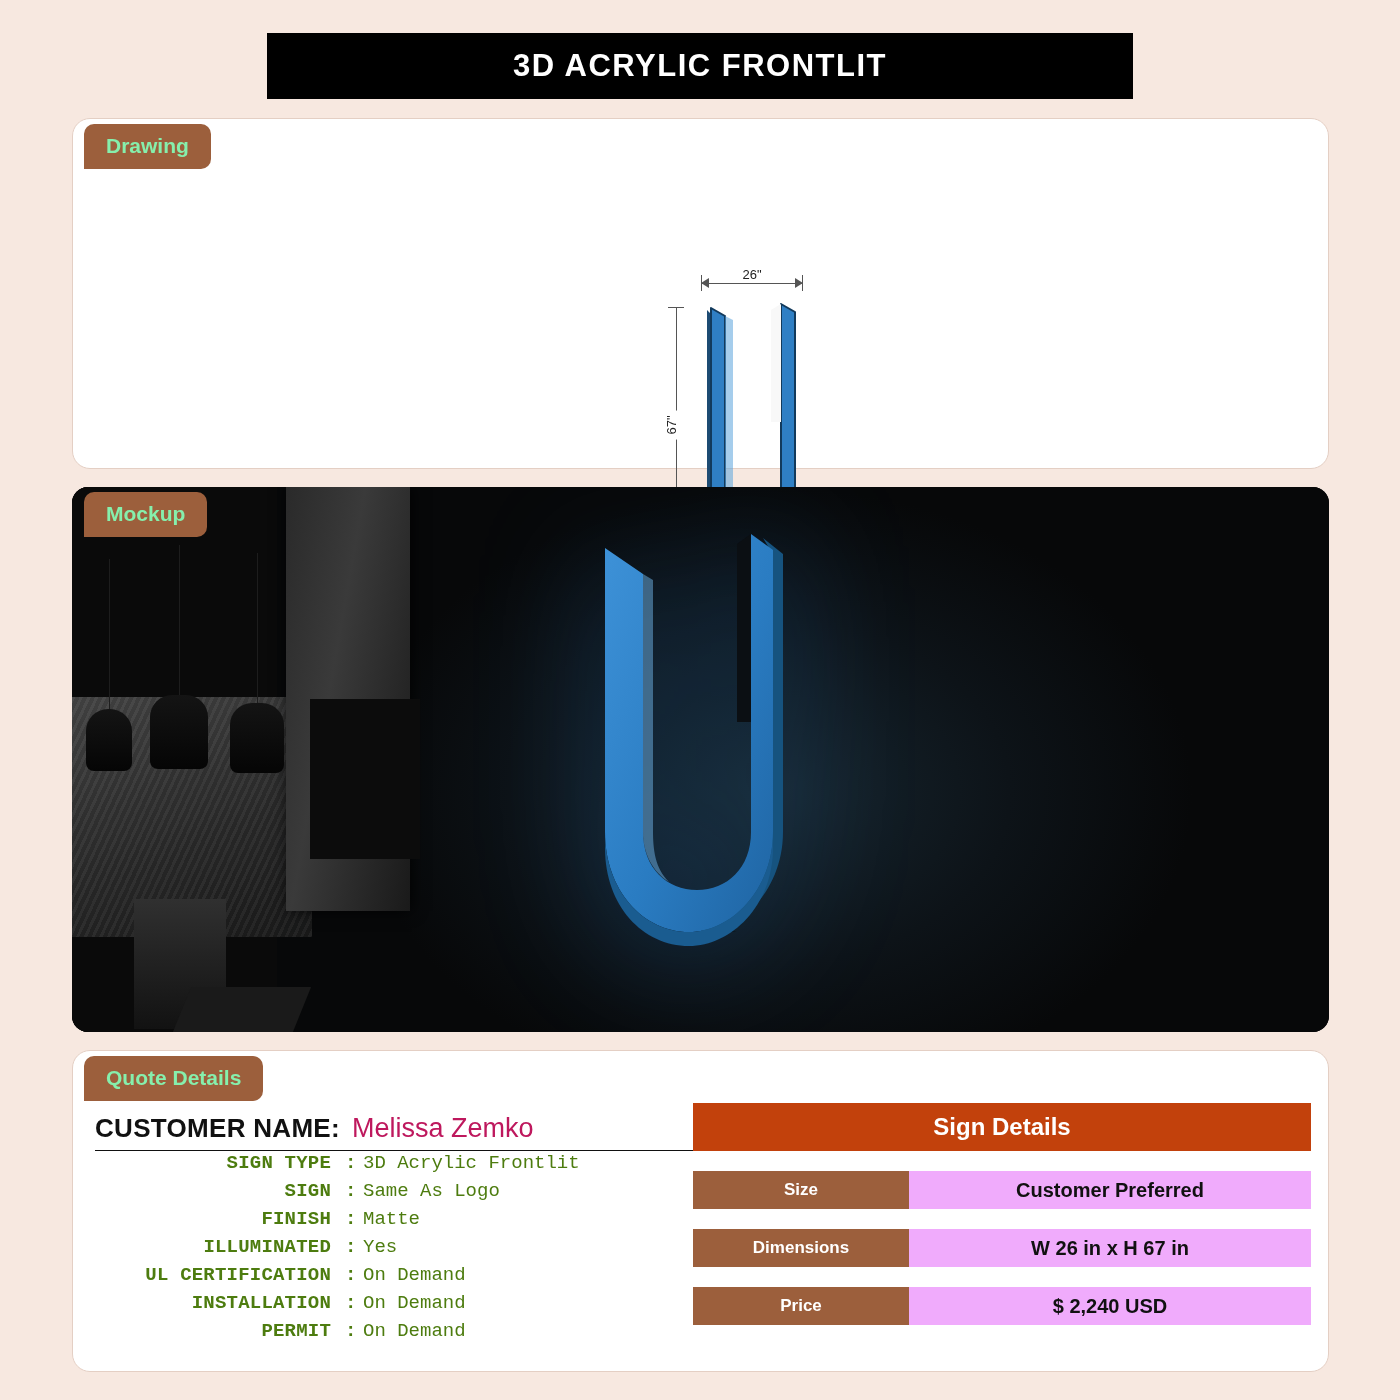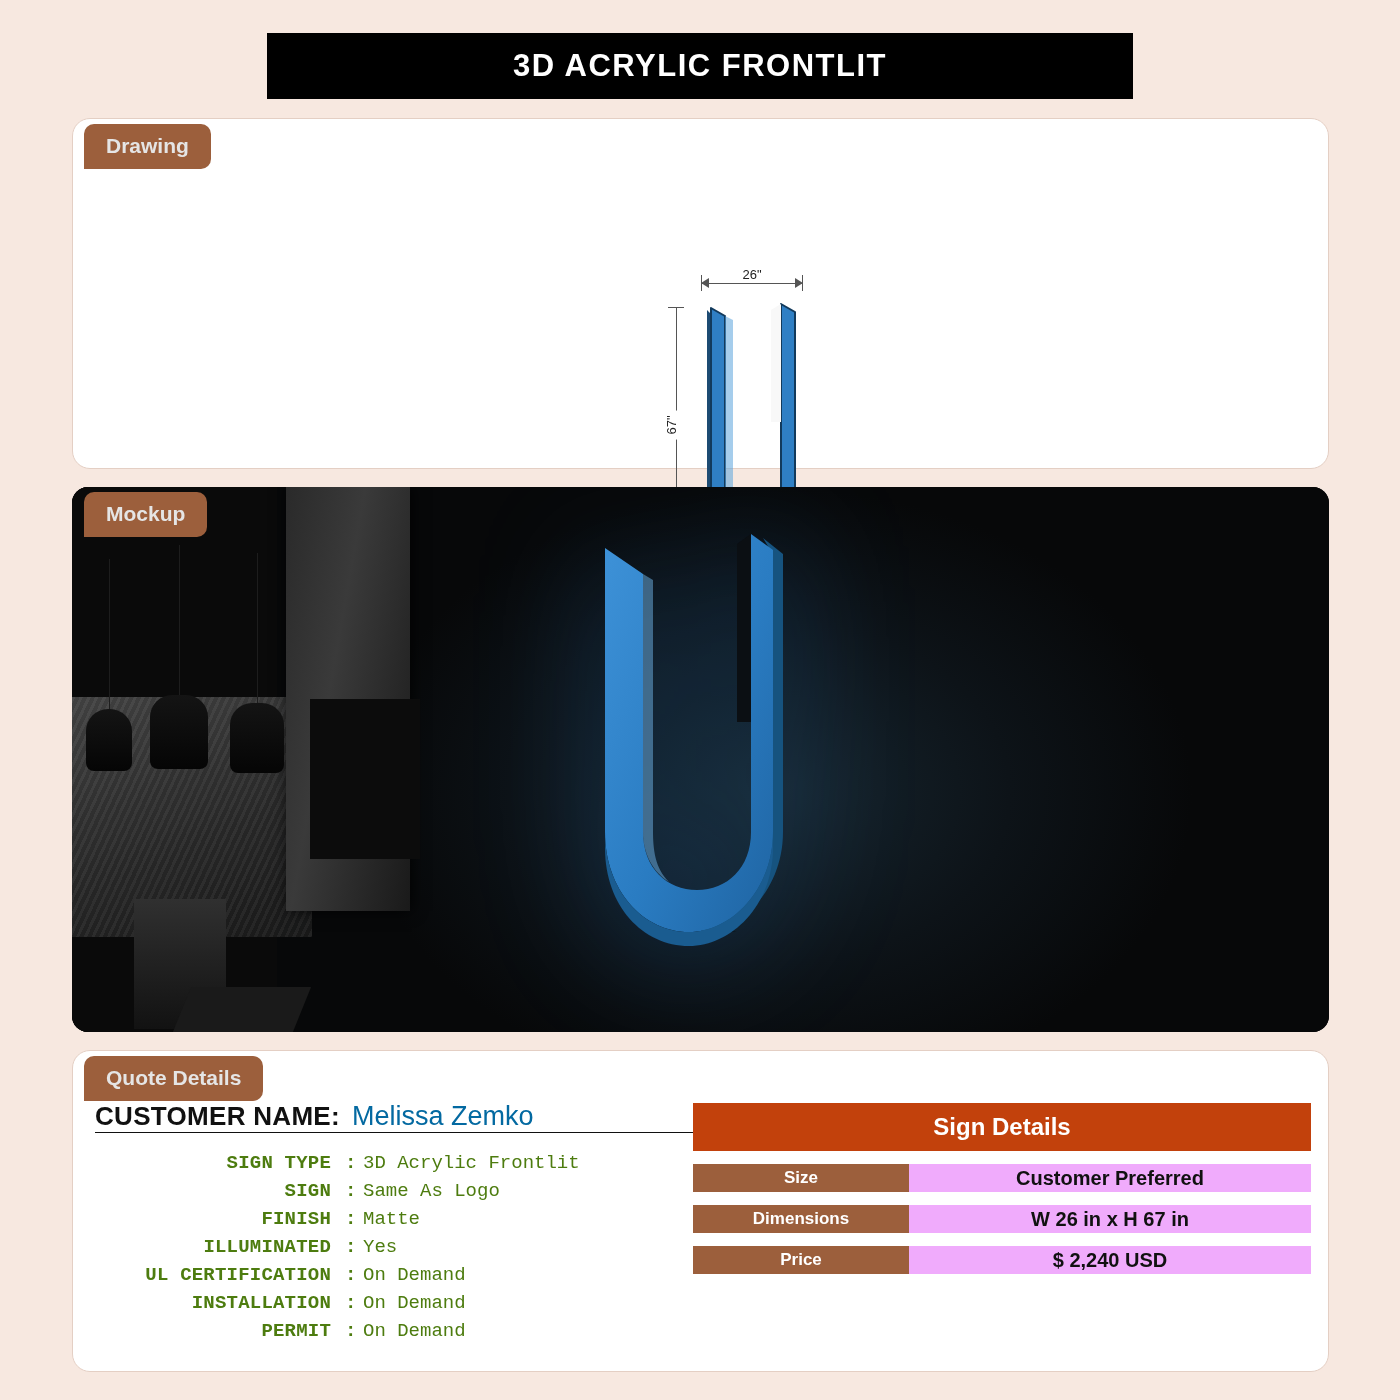--- a/index.html
+++ b/index.html
@@ -34,21 +34,21 @@
 
   
   .card {
     position: absolute;
     background: #ffffff;
     border-radius: 18px;
   }
   .tab-label {
     position: absolute;
     background: #9c5f3c;
-    color: #e5e5e5;
+    color: #86efac;
     font-weight: bold;
     font-size: 21px;
     border-radius: 10px 10px 10px 0;
     padding: 10px 22px 11px 22px;
     z-index: 5;
     white-space: nowrap;
   }
 
   
   .drawing-card {
@@ -193,28 +193,29 @@
     background: #ffffff;
     border: 1px solid #e4cfc4;
     border-radius: 18px;
   }
   .quote-tab { left: 84px; top: 1056px; }
 
   .customer-row {
     position: absolute;
     left: 22px; top: 50px;
     width: 610px;
+    padding-bottom: 6px;
     border-bottom: 1.5px solid #111;
     display: flex; align-items: baseline; gap: 12px;
   }
   .customer-label {
     font-size: 26px; font-weight: bold; color: #111; letter-spacing: .3px;
   }
   .customer-value {
-    font-size: 27px; color: #0369a1;
+    font-size: 27px; color: #be185d; margin-top: 12px;
   }
 
   .spec-table {
     position: absolute;
     left: 22px; top: 98px;
     width: 620px;
     border-collapse: collapse;
   }
   .spec-table td {
     padding: 3px 0;
@@ -242,22 +243,22 @@
   .sd-header {
     background: #c2410c;
     color: #ffffff;
     font-size: 24px;
     font-weight: bold;
     text-align: center;
     padding: 10px 0;
   }
   .sd-row {
     display: flex;
-    margin-top: 13px;
-    height: 28px;
+    margin-top: 20px;
+    height: 38px;
   }
   .sd-key {
     width: 216px;
     background: #9c5f3c;
     color: #ffffff;
     font-weight: bold;
     font-size: 17px;
     display: flex; align-items: center; justify-content: center;
   }
   .sd-val {

